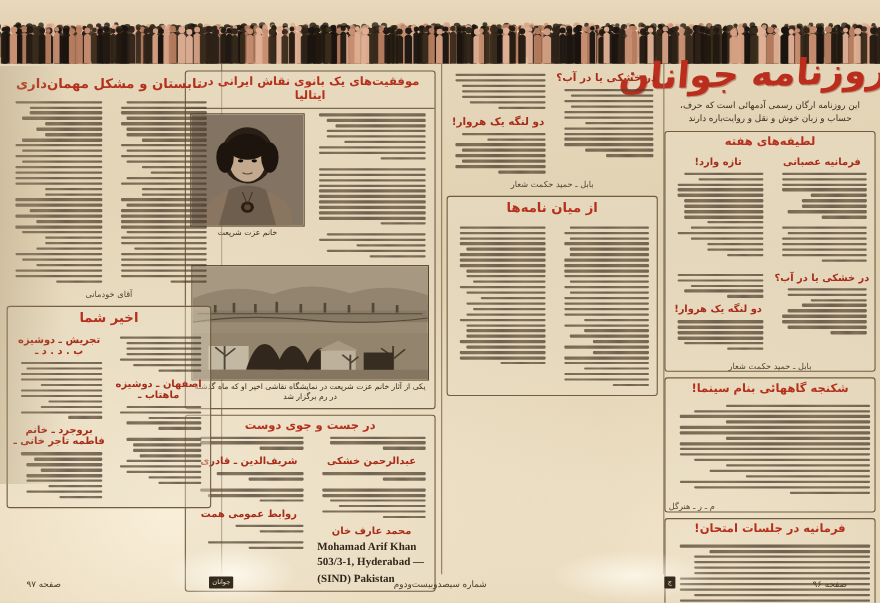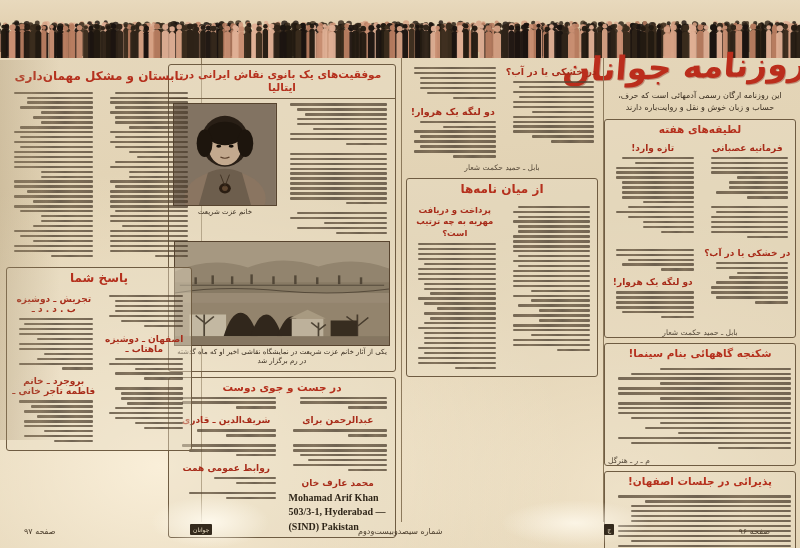--- a/index.html
+++ b/index.html
@@ -2282,21 +2282,21 @@
           <div class="ln l80"></div>
           <div class="ln l62"></div>
           <div class="ln l95"></div>
           <div class="ln l88"></div>
           <div class="ln l40"></div>
         </div>
       <div class="signature">م ـ ر ـ هنرگل</div>
     </div>
 
     <div class="box" style="margin-top:5px;">
-      <div class="sec-title sm">پذیرائی در جلسات اصفهان!</div>
+      <div class="sec-title sm">فرمانیه در جلسات امتحان!</div>
       <div class="txt lines">
           <div class="ln l95"></div>
           <div class="ln l80"></div>
           <div class="ln l88"></div>
           <div class="ln l88"></div>
           <div class="ln l88"></div>
           <div class="ln l88"></div>
           <div class="ln l95"></div>
           <div class="ln l95"></div>
           <div class="ln l95"></div>
@@ -2383,21 +2383,20 @@
               <div class="ln l62"></div>
               <div class="ln l95"></div>
               <div class="ln l95"></div>
               <div class="ln l72"></div>
               <div class="ln l95"></div>
               <div class="ln l95"></div>
               <div class="ln l40"></div>
             </div>
         </div>
         <div>
-          <div class="sub-title" style="font-size:8.5px;line-height:1.35">پرداخت و دریافت مهریه به چه ترتیب است؟</div>
           <div class="txt lines">
               <div class="ln l95"></div>
               <div class="ln l95"></div>
               <div class="ln l95"></div>
               <div class="ln l95"></div>
               <div class="ln l88"></div>
               <div class="ln l95"></div>
               <div class="ln l95"></div>
               <div class="ln l95"></div>
               <div class="ln l88"></div>
@@ -2531,21 +2530,21 @@
 
     <div class="box" style="margin-top:5px;">
       <div class="sec-title sm" style="padding-bottom:2px">در جست و جوی دوست</div>
       <div class="cols2" style="padding:0 4px 3px;">
         <div>
           <div class="txt lines" style="padding-top:0">
               <div class="ln l88"></div>
               <div class="ln l88"></div>
               <div class="ln l40"></div>
             </div>
-          <div class="name-red">عبدالرحمن برای</div>
+          <div class="name-red">عبدالرحمن خشکی</div>
           <div class="txt lines">
               <div class="ln l95"></div>
               <div class="ln l40"></div>
             </div>
           <div class="txt lines bullets">
               <div class="ln l95 r"></div>
               <div class="ln l95"></div>
               <div class="ln l88"></div>
               <div class="ln l80"></div>
               <div class="ln l95 r"></div>
@@ -2659,23 +2658,24 @@
             <div class="ln l72"></div>
             <div class="ln l95"></div>
             <div class="ln l88"></div>
             <div class="ln l72"></div>
             <div class="ln l95"></div>
             <div class="ln l95"></div>
             <div class="ln l50"></div>
           </div>
       </div>
     </div>
+    <div class="signature" style="text-align:center">آقای خودمانی</div>
 
     <div class="box" style="margin-top:6px;">
-      <div class="sec-title">پاسخ شما</div>
+      <div class="sec-title">اخیر شما</div>
       <div class="cols2" style="padding:1px 4px 3px;">
         <div>
           <div class="txt lines">
               <div class="ln l95"></div>
               <div class="ln l88"></div>
               <div class="ln l88"></div>
               <div class="ln l88"></div>
               <div class="ln l95"></div>
               <div class="ln l80"></div>
               <div class="ln l50"></div>

